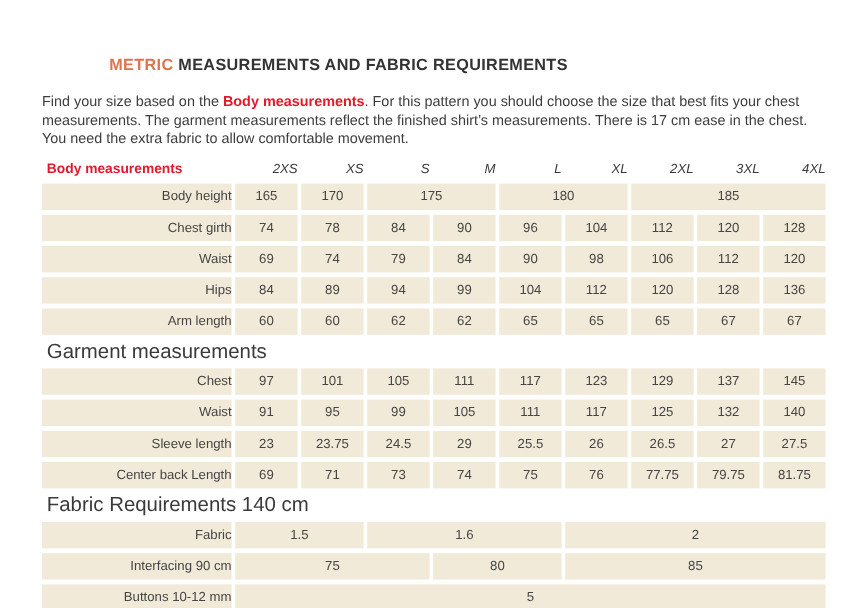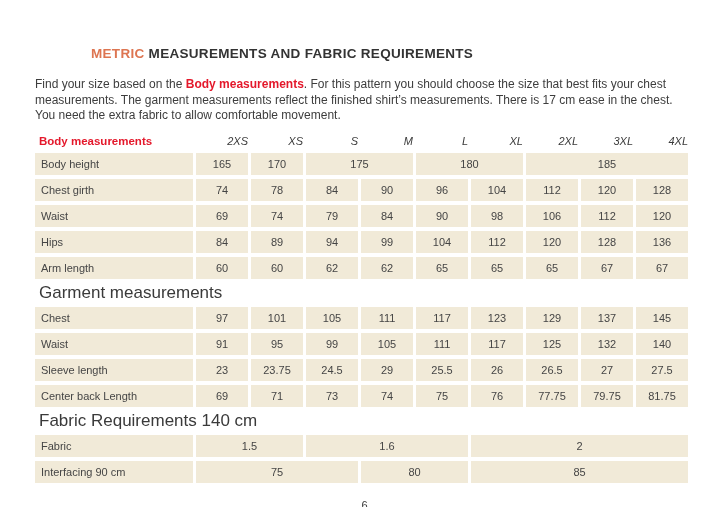--- a/index.html
+++ b/index.html
@@ -69,21 +69,21 @@
     text-align: right;
     color: #3a3a3a;
     font-style: italic;
   }
   tr.data-row td {
     height: 22px;
     background: var(--beige, #F1EAD8);
     vertical-align: middle;
   }
   td.label-cell {
-    text-align: left;
+    text-align: right;
     padding-left: 6px;
   }
   td.value-cell { text-align: center; }
   tr.section-row td {
     height: 20px;
     background: transparent;
     text-align: left;
     padding-left: 4px;
     vertical-align: middle;
     font-size: 17px;
@@ -247,18 +247,22 @@
           <td class="value-cell" colspan="2">1.5</td>
           <td class="value-cell" colspan="3">1.6</td>
           <td class="value-cell" colspan="4">2</td>
         </tr>
         <tr class="data-row">
           <td class="label-cell">Interfacing 90 cm</td>
           <td class="value-cell" colspan="3">75</td>
           <td class="value-cell" colspan="2">80</td>
           <td class="value-cell" colspan="4">85</td>
         </tr>
+        <tr class="data-row">
+          <td class="label-cell">Buttons 10-12 mm</td>
+          <td class="value-cell" colspan="9">5</td>
+        </tr>
       </tbody>
   </table>
 
   <div class="pageno">6</div>
 
 </div>
 
 </body></html>

